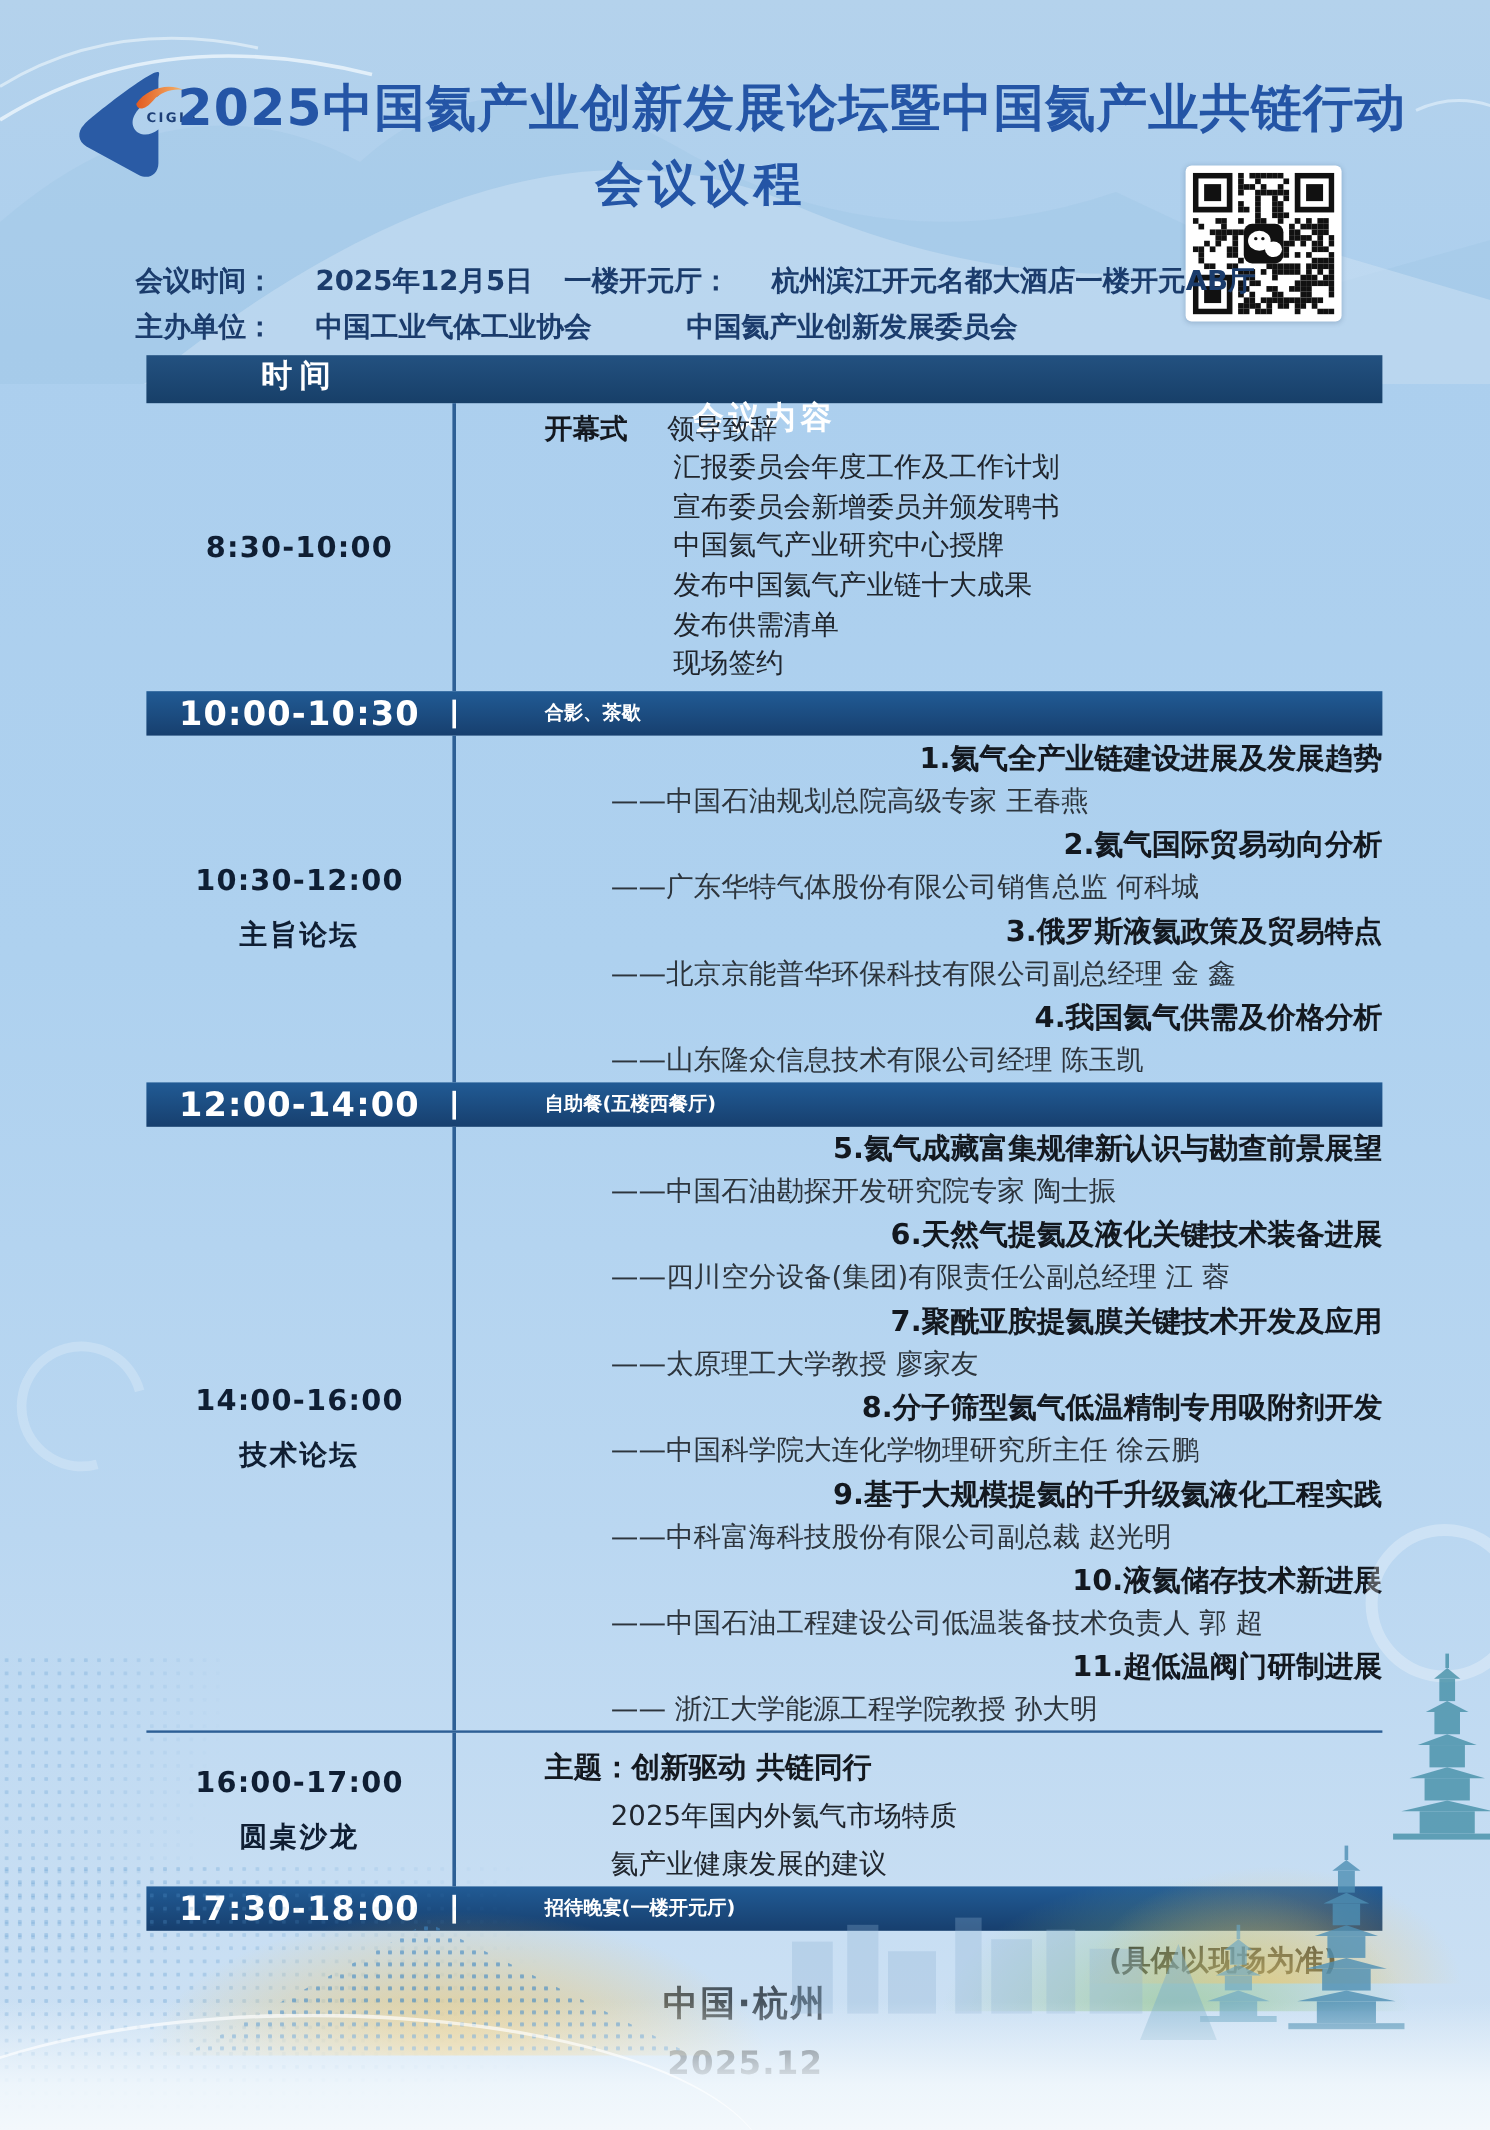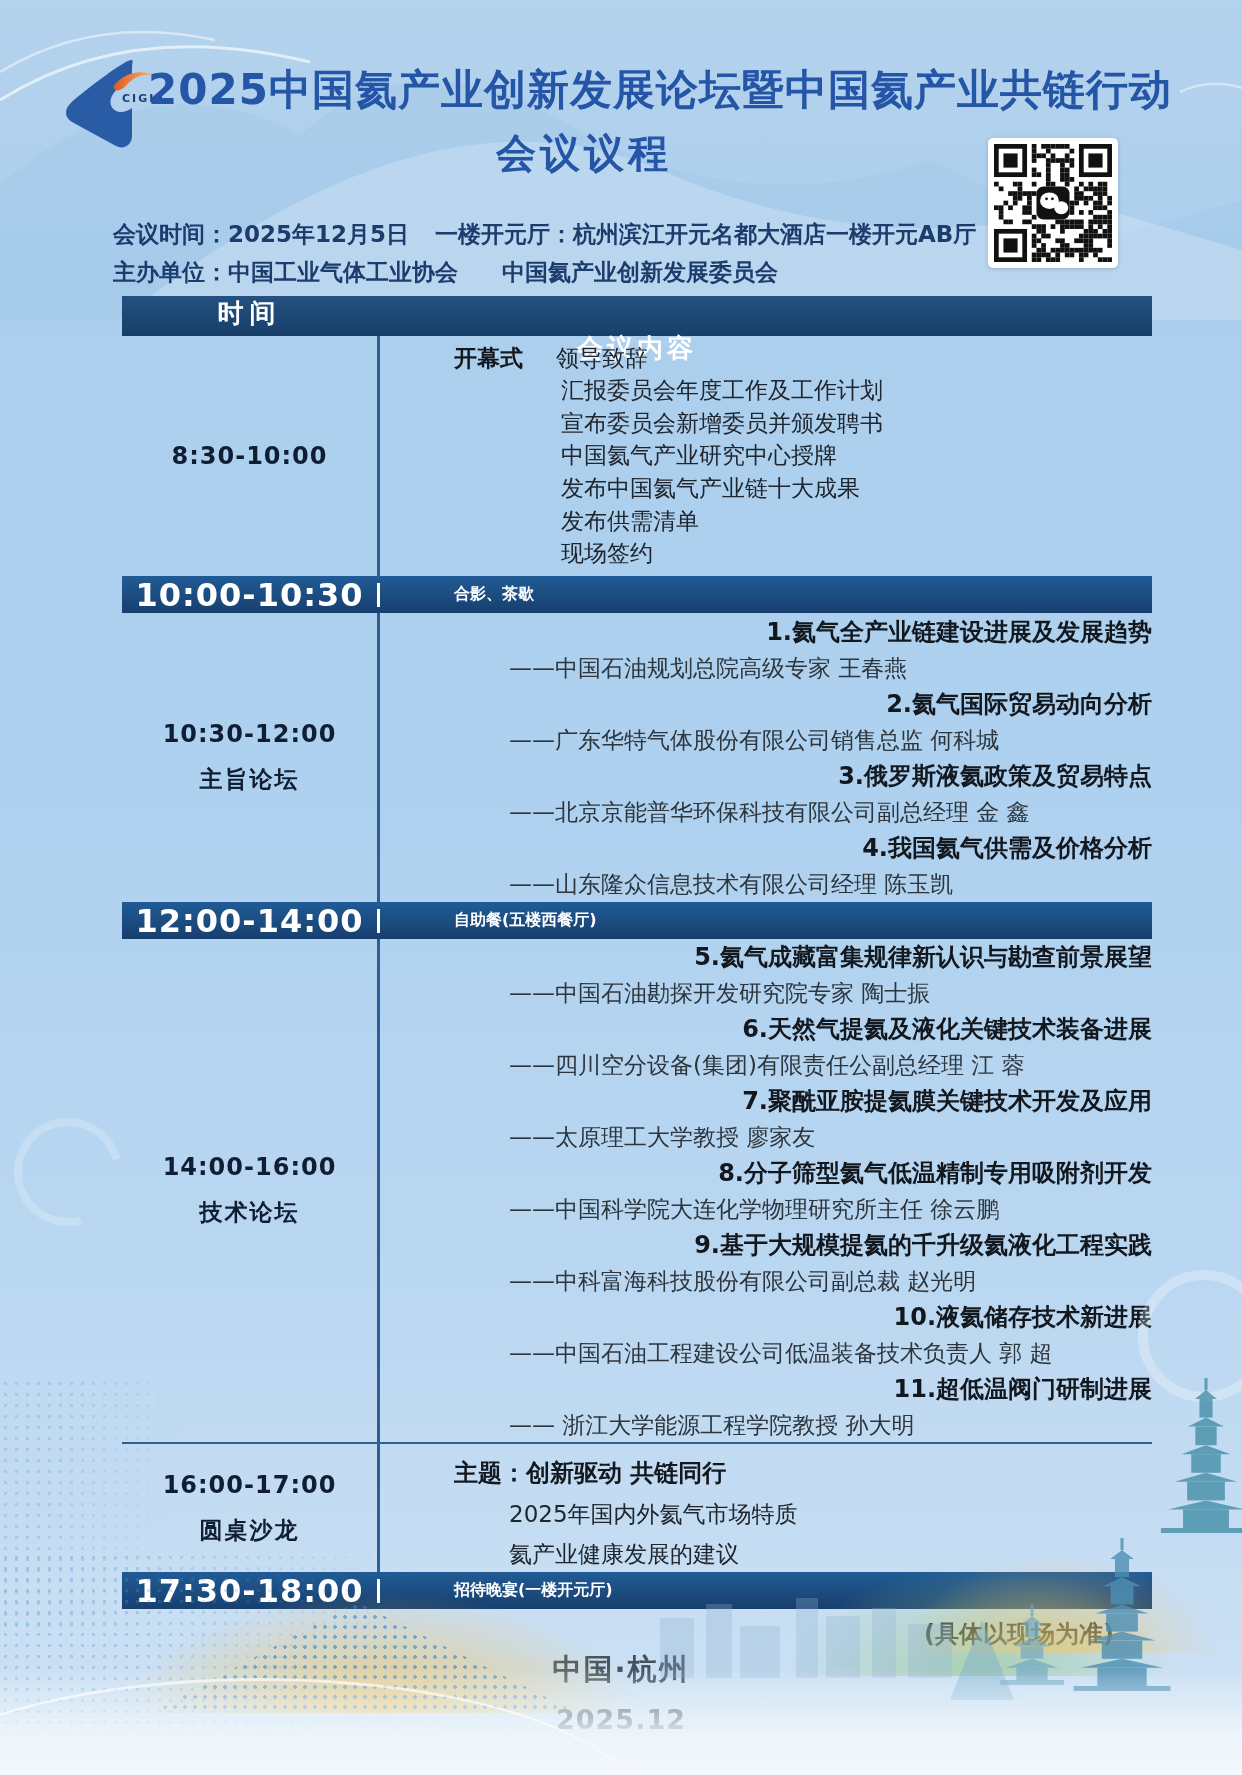--- a/index.html
+++ b/index.html
@@ -21,21 +21,21 @@
     font-size:42px;font-weight:700;color:#2455a6;letter-spacing:1px;white-space:nowrap;}
   .title2{position:absolute;left:148px;top:126px;width:872px;text-align:center;
     font-size:40px;font-weight:700;color:#2455a6;letter-spacing:4px;}
   
   .qr{position:absolute;left:988px;top:138px;width:118px;height:118px;background:#fff;
     border-radius:5px;padding:6px;box-shadow:0 1px 4px rgba(40,70,110,.25);}
   .qr svg{display:block;width:118px;height:118px;}
   
   .info{position:absolute;left:113px;font-size:23px;color:#1b3c6c;white-space:nowrap;}
   .info .lbl{font-weight:700;}
-  .info .val{font-weight:600;}
+  .info .val{font-weight:600;margin-left:35px;}
   .info .gap{display:inline-block;width:26px;}
   .info .gap-w{display:inline-block;width:44px;}
   .info1{top:219px;}
   .info2{top:257px;}
   
   .agenda{position:absolute;left:122px;top:296px;width:1030px;}
   .thead{height:40px;display:flex;color:#fff;
     background:linear-gradient(180deg,#235180,#173f68);flex-direction:column;}
   .thead .th-time{width:255px;text-align:center;font-size:26px;font-weight:700;letter-spacing:6px;}
   .thead .th-tick{width:3px;height:26px;background:#fff;}
@@ -55,21 +55,21 @@
   .sess2{height:289px;}
   .sess3{height:503px;}
   .talk-t{font-size:24px;font-weight:700;color:#13181f;line-height:36px;white-space:nowrap;text-align:right;}
   .talk-s{font-size:23px;color:#2d353d;line-height:36px;padding-left:55px;white-space:nowrap;}
   .round{height:128px;border-top:2px solid #2d5f95;}
   .round .c-col{justify-content:flex-start;padding-top:8px;}
   .round .lead-line{font-size:24px;font-weight:700;color:#13181f;line-height:42px;white-space:nowrap;}
   .round .line{line-height:40px;padding-left:55px;}
   .bar{height:37px;display:flex;align-items:center;color:#fff;
     background:linear-gradient(180deg,#215b95,#173f6e);}
-  .bar .b-time{width:255px;text-align:center;font-size:32px;font-weight:700;letter-spacing:1px;}
+  .bar .b-time{width:255px;text-align:center;font-size:28px;font-weight:700;letter-spacing:1px;}
   .bar .b-tick{width:3px;height:24px;background:#fff;}
   .bar .b-label{font-size:16px;font-weight:700;padding-left:74px;white-space:nowrap;}
   .bar-last{margin-top:0;}
   
   .note{position:absolute;top:1618px;right:128px;font-size:24px;font-weight:700;color:#15181c;}
   .loc{position:absolute;left:0;top:1650px;width:1242px;text-align:center;font-size:29px;
     font-weight:600;color:#46535f;letter-spacing:2px;}
   .date{position:absolute;left:0;top:1704px;width:1242px;text-align:center;font-size:27px;
     font-weight:600;color:#4a5763;letter-spacing:1px;}
   

